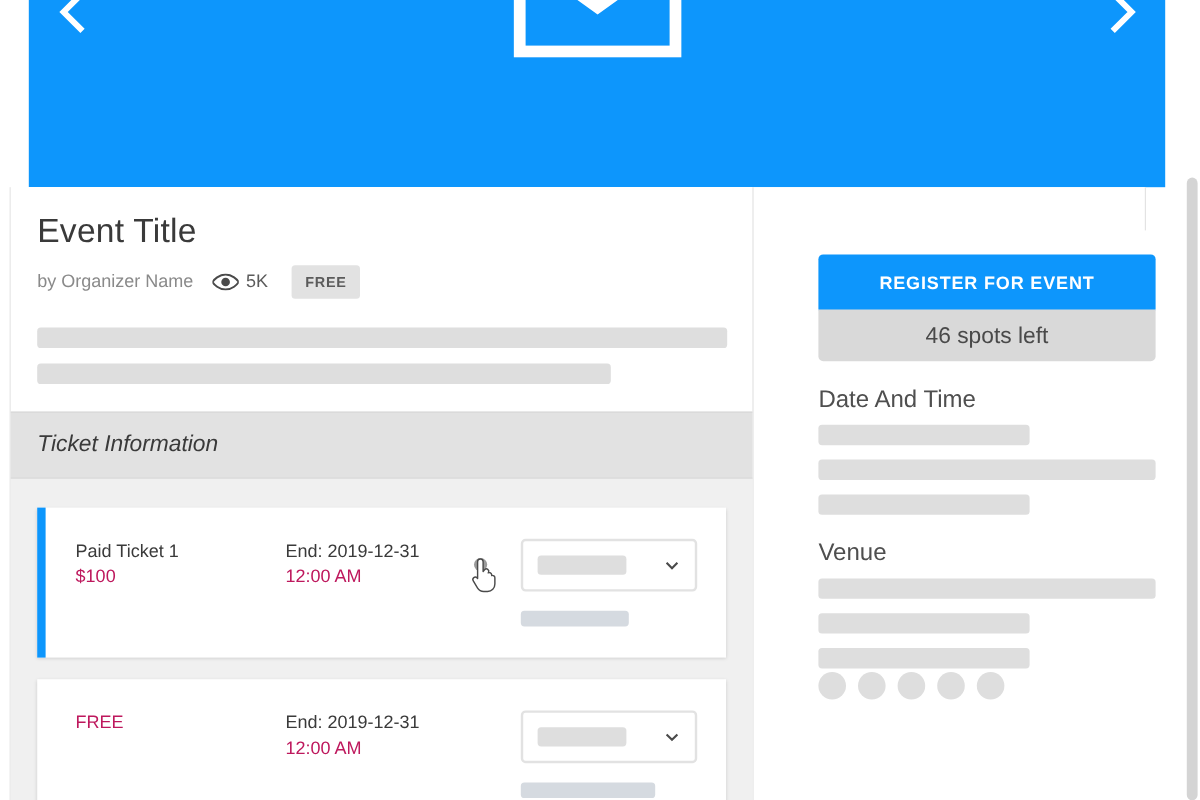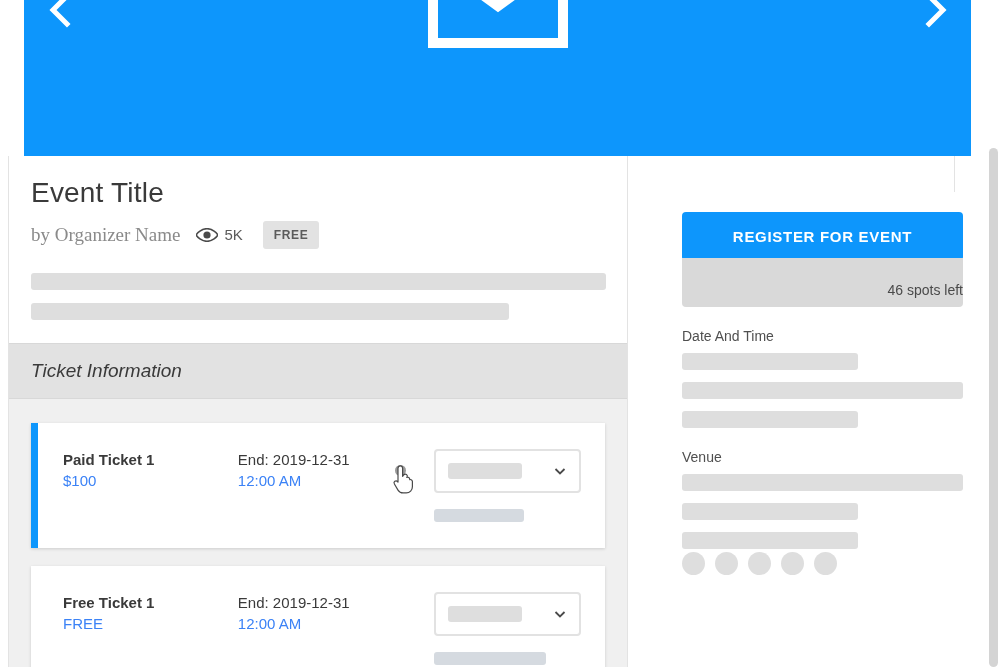--- a/index.html
+++ b/index.html
@@ -92,23 +92,22 @@
   }
 
   .meta-row {
     display: flex;
     align-items: center;
     margin-top: 11px;
     gap: 10px;
   }
 
   .organizer {
-    font-size: 19px;
+    font-size: 15px;
     color: #8a8a8a;
-    font-family: Liberation Serif, serif;
   }
 
   .views-box {
     display: flex;
     align-items: center;
     gap: 6px;
     margin-left: 6px;
   }
 
   .eye-icon { display: block; }
@@ -174,28 +173,28 @@
     left: 0; top: 0; bottom: 0;
     width: 7px;
     background: #0d96fc;
   }
 
   .tk-name-col { width: 162px; }
   .tk-date-col { width: 200px; margin-left: 16px; }
 
   .tk-line1 {
     font-size: 15px;
-    font-weight: 700;
+    font-weight: 400;
     color: #3a3a3a;
     line-height: 1.45;
   }
   .tk-line2 {
     font-size: 15px;
     font-weight: 400;
-    color: #3b82f6;
+    color: #be185d;
     line-height: 1.45;
   }
   .tk-date-col .tk-line1 { font-weight: 400; }
 
   .tk-ctrl-col {
     margin-left: auto;
     width: 150px;
   }
 
   .qty-select {
@@ -247,29 +246,29 @@
     font-size: 15px;
     font-weight: 700;
     letter-spacing: .7px;
     padding: 16px 0;
     cursor: pointer;
   }
 
   .spots-left {
     background: #d9d9d9;
     color: #4a4a4a;
-    font-size: 14px;
-    text-align: right;
-    padding: 24px 0 9px 0;
+    font-size: 19px;
+    text-align: center;
+    padding: 12px 0 9px 0;
     border-radius: 0 0 4px 4px;
     margin-top: -3px;
   }
 
   .side-label {
-    font-size: 14px;
+    font-size: 20px;
     color: #4f4f4f;
     margin-top: 21px;
     margin-bottom: 9px;
   }
 
   .side-skel { height: 17px; background: #dedede; border-radius: 3px; }
   .side-skel.short { width: 176px; }
   .side-skel.long  { width: 281px; }
   .side-skel + .side-skel { margin-top: 12px; }
 
@@ -369,21 +368,20 @@
                 <polyline points="2.5,5 7,9.5 11.5,5" fill="none" stroke="#4a4a4a" stroke-width="1.8"></polyline>
               </svg>
             </div>
             <div class="ctrl-skel"></div>
           </div>
         </div>
 
         <div class="ticket-card no-accent">
 
           <div class="tk-name-col">
-            <div class="tk-line1">Free Ticket 1</div>
             <div class="tk-line2">FREE</div>
           </div>
           <div class="tk-date-col">
             <div class="tk-line1">End: 2019-12-31</div>
             <div class="tk-line2">12:00 AM</div>
           </div>
           <div class="tk-ctrl-col">
             <div class="qty-select">
               <span class="skel"></span>
               <svg class="chev" viewBox="0 0 14 14">

